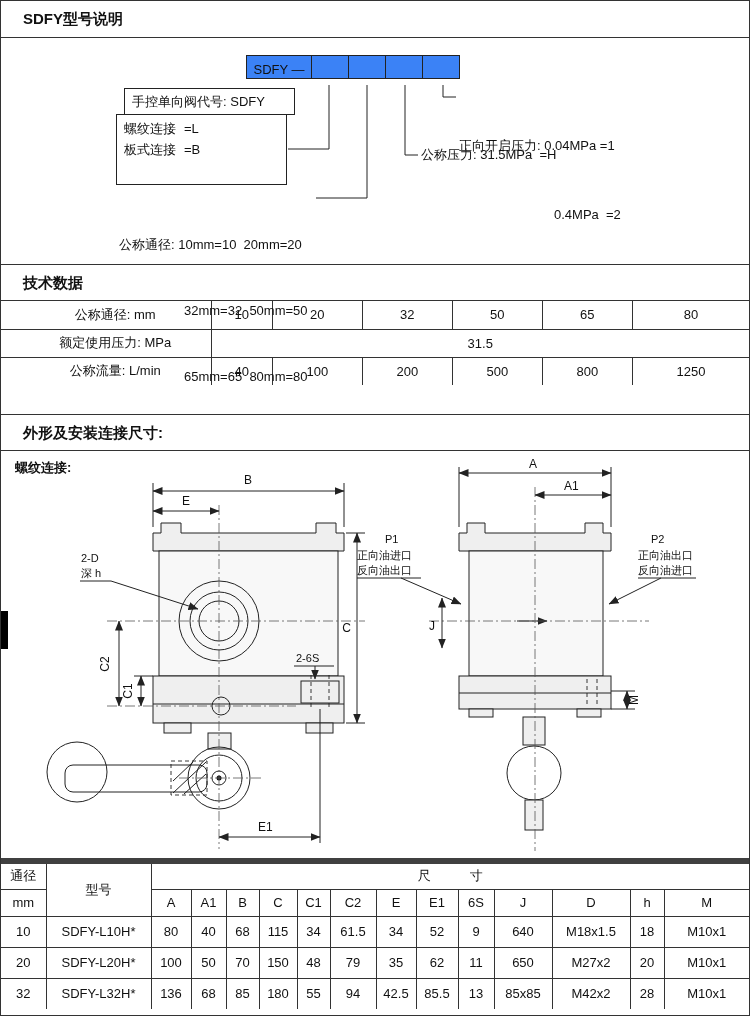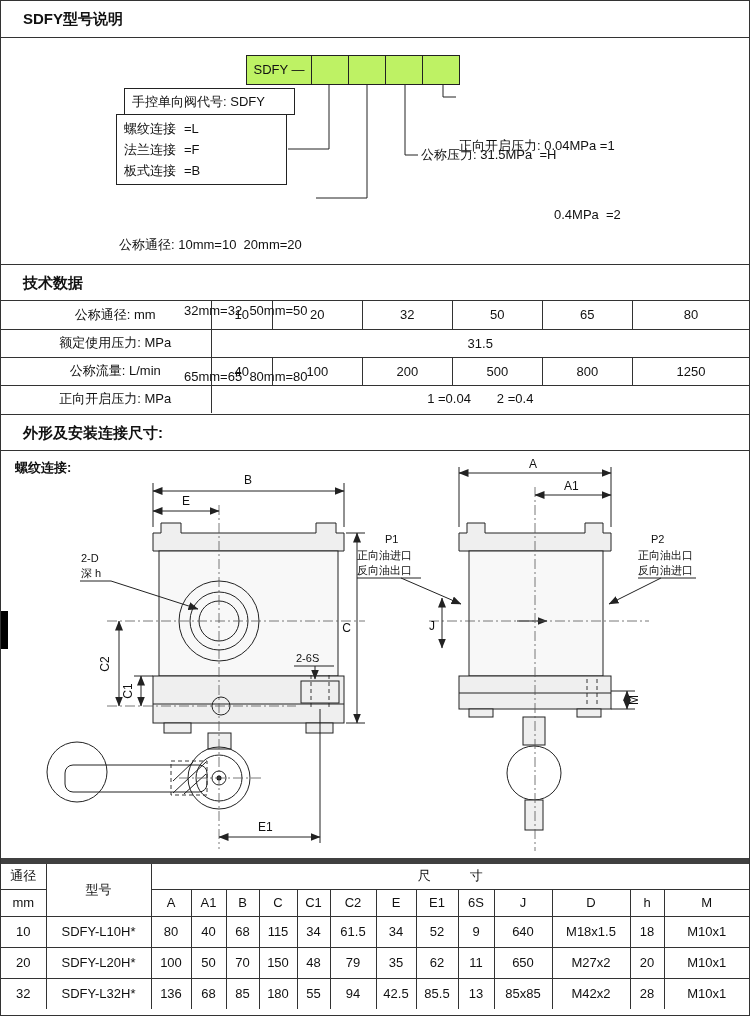--- a/index.html
+++ b/index.html
@@ -7,21 +7,21 @@
   body{width:750px;height:1016px;font-family:"Liberation Sans","DejaVu Sans",sans-serif;color:#111}
   .page{position:relative;width:750px;height:1016px;border:1px solid #333;background:#fff;overflow:hidden}
   .sec-title{border-bottom:1px solid #333;font-weight:bold;font-size:15px;line-height:35px;padding-left:22px;height:36px}
   .sec-title.first{height:37px;line-height:36px}
 
   
   .model-diagram{position:relative;height:227px;border-bottom:1px solid #333;font-size:13px}
   .connectors{position:absolute;left:0;top:0}
   .cl{fill:none;stroke:#222;stroke-width:1}
   .code-boxes{position:absolute;left:245px;top:17px;display:flex}
-  .cbox{width:38px;height:30px;border:1px solid #222;margin-left:-1px;background:#bef264}
+  .cbox{width:38px;height:24px;border:1px solid #222;margin-left:-1px;background:#3b82f6}
   .cbox.first{width:66px;margin-left:0;text-align:center;line-height:28px}
   .valve-code{position:absolute;left:123px;top:50px;width:171px;height:27px;border:1px solid #222;line-height:25px;padding-left:7px}
   .conn-box{position:absolute;left:115px;top:76px;width:171px;height:71px;border:1px solid #222;padding-top:3px}
   .conn-row{position:relative;height:21px;line-height:21px;padding-left:7px}
   .conn-row .code{position:absolute;left:67px;top:0}
   .bore{position:absolute;left:118px;top:152px;line-height:22px;white-space:pre}
   .bore .ind{margin-left:65px}
   .open-p{position:absolute;left:458px;top:50px;line-height:23px;white-space:pre}
   .open-p .ind2{margin-left:95px}
   .nominal-p{position:absolute;left:420px;top:108px;white-space:pre}
@@ -71,24 +71,20 @@
       <div class="cbox"></div>
       <div class="cbox"></div>
       <div class="cbox"></div>
       <div class="cbox"></div>
     </div>
     <div class="valve-code">手控单向阀代号: SDFY</div>
     <div class="conn-box">
       <div class="conn-row">
         <span>螺纹连接</span>
         <span class="code">=L</span>
-      </div>
-      <div class="conn-row">
-        <span>法兰连接</span>
-        <span class="code">=F</span>
       </div>
       <div class="conn-row">
         <span>板式连接</span>
         <span class="code">=B</span>
       </div>
     </div>
     <div class="bore">
       <div>公称通径: 10mm=10  20mm=20</div>
       <div class="ind">32mm=32  50mm=50</div>
       <div class="ind">65mm=65  80mm=80</div>
@@ -129,24 +125,20 @@
         </tr>
         <tr>
           <td class="lbl">公称流量: L/min</td>
           <td>40</td>
           <td>100</td>
           <td>200</td>
           <td>500</td>
           <td>800</td>
           <td>1250</td>
         </tr>
-        <tr>
-          <td class="lbl">正向开启压力: MPa</td>
-          <td colspan="6">1 =0.04　　2 =0.4</td>
-        </tr>
       </tbody>
     </table>
   </div>
 
   <div class="sec-title">外形及安装连接尺寸:</div>
 
   <div class="draw-area">
     <div class="thread-label">螺纹连接:</div>
     <div class="edge-mark"></div>
 

